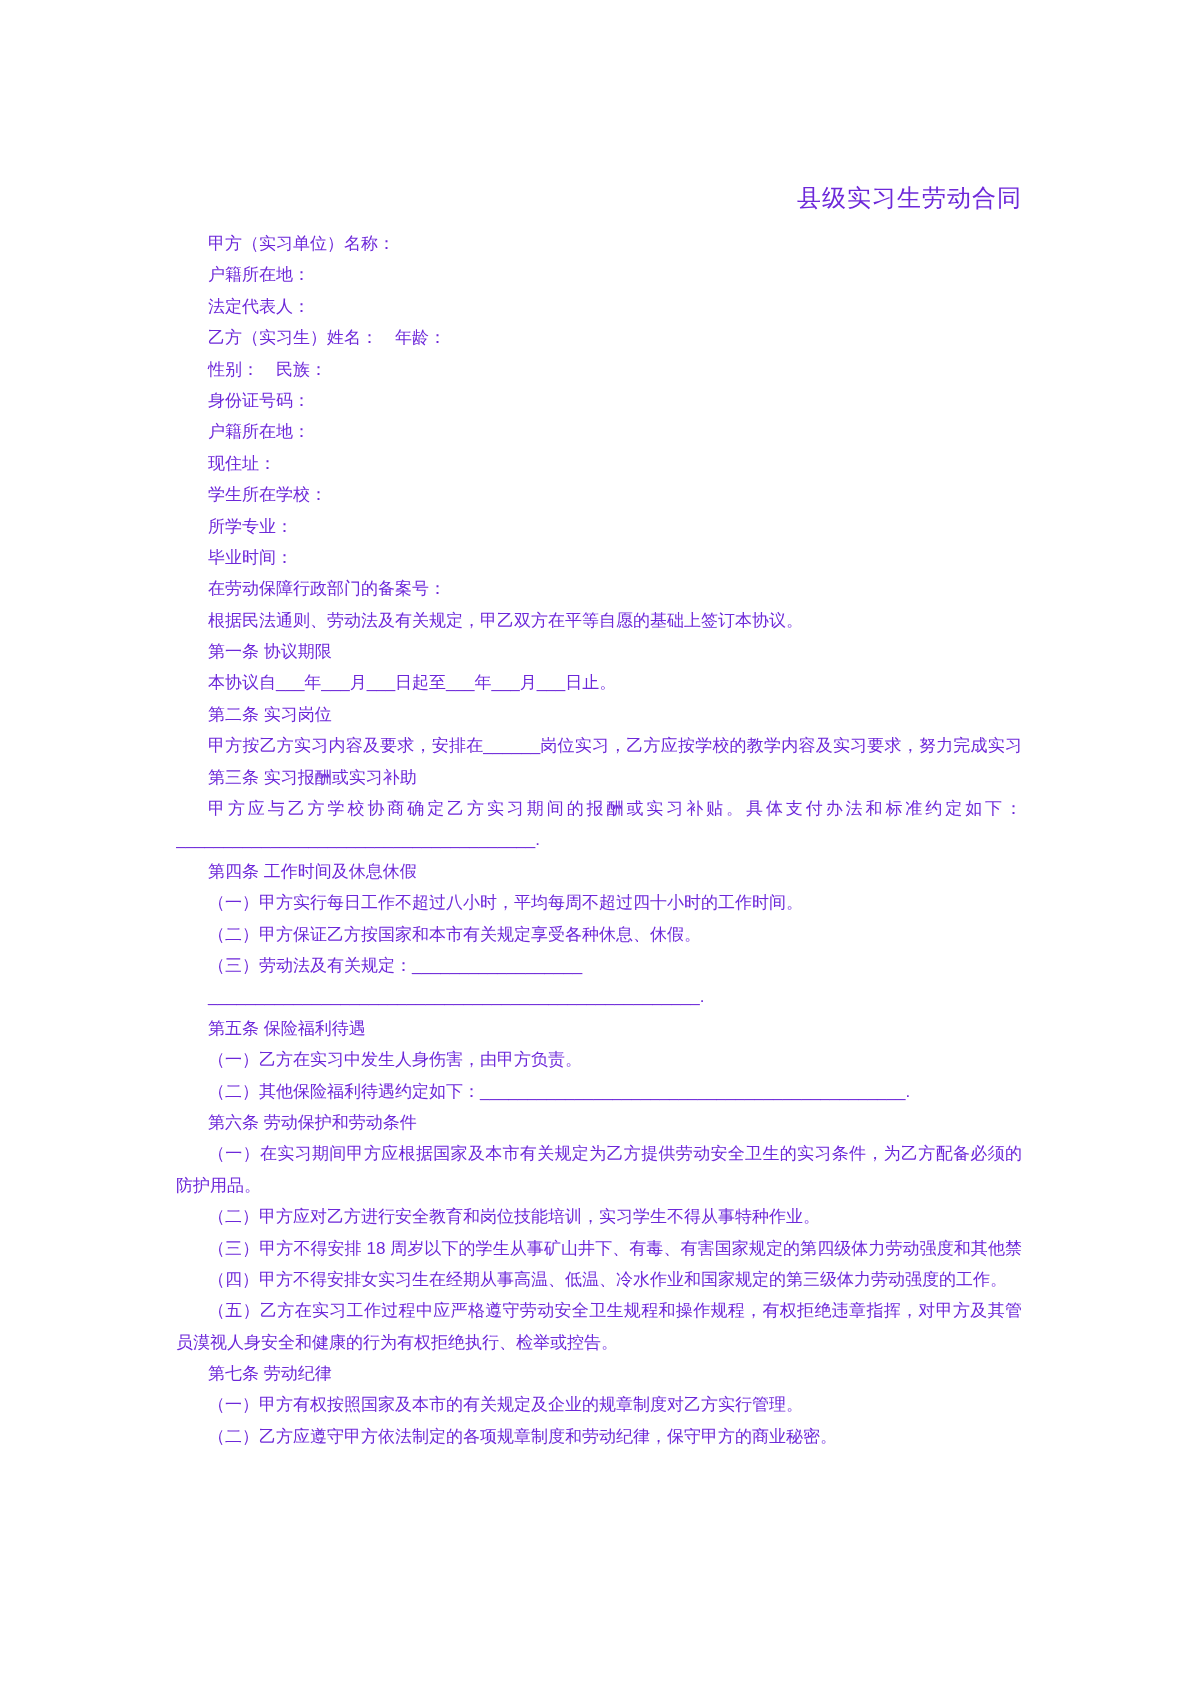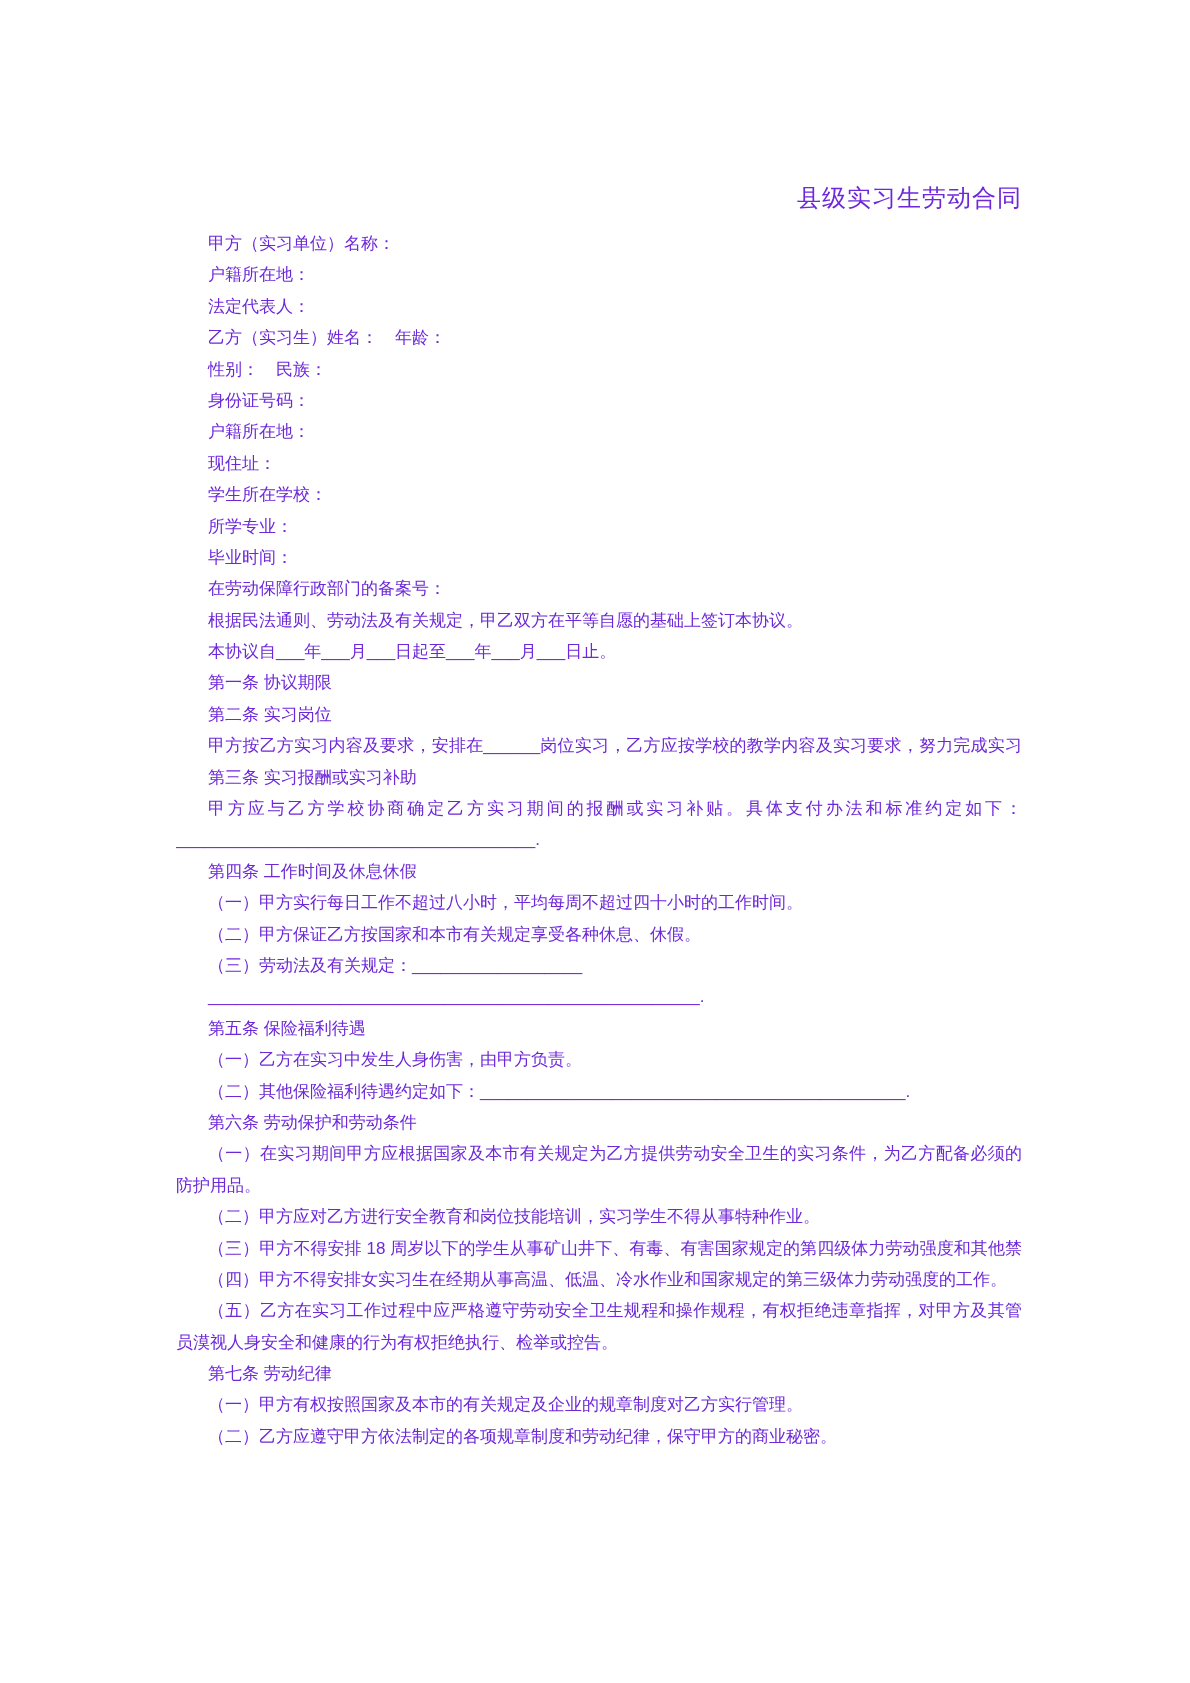--- a/index.html
+++ b/index.html
@@ -60,22 +60,22 @@
   <div class="ln">乙方（实习生）姓名：　年龄：</div>
   <div class="ln">性别：　民族：</div>
   <div class="ln">身份证号码：</div>
   <div class="ln">户籍所在地：</div>
   <div class="ln">现住址：</div>
   <div class="ln">学生所在学校：</div>
   <div class="ln">所学专业：</div>
   <div class="ln">毕业时间：</div>
   <div class="ln">在劳动保障行政部门的备案号：</div>
   <div class="ln">根据民法通则、劳动法及有关规定，甲乙双方在平等自愿的基础上签订本协议。</div>
+  <div class="ln">第一条 协议期限</div>
   <div class="ln">本协议自___年___月___日起至___年___月___日止。</div>
-  <div class="ln">第一条 协议期限</div>
   <div class="ln">第二条 实习岗位</div>
   <div class="ln fill">甲方按乙方实习内容及要求，安排在______岗位实习，乙方应按学校的教学内容及实习要求，努力完成实习任务。</div>
   <div class="ln">第三条 实习报酬或实习补助</div>
   <div class="ln fill">甲方应与乙方学校协商确定乙方实习期间的报酬或实习补贴。具体支付办法和标准约定如下：_______________</div>
   <div class="ln flush">______________________________________.</div>
   <div class="ln">第四条 工作时间及休息休假</div>
   <div class="ln">（一）甲方实行每日工作不超过八小时，平均每周不超过四十小时的工作时间。</div>
   <div class="ln">（二）甲方保证乙方按国家和本市有关规定享受各种休息、休假。</div>
   <div class="ln">（三）劳动法及有关规定：__________________</div>
   <div class="ln">____________________________________________________.</div>

